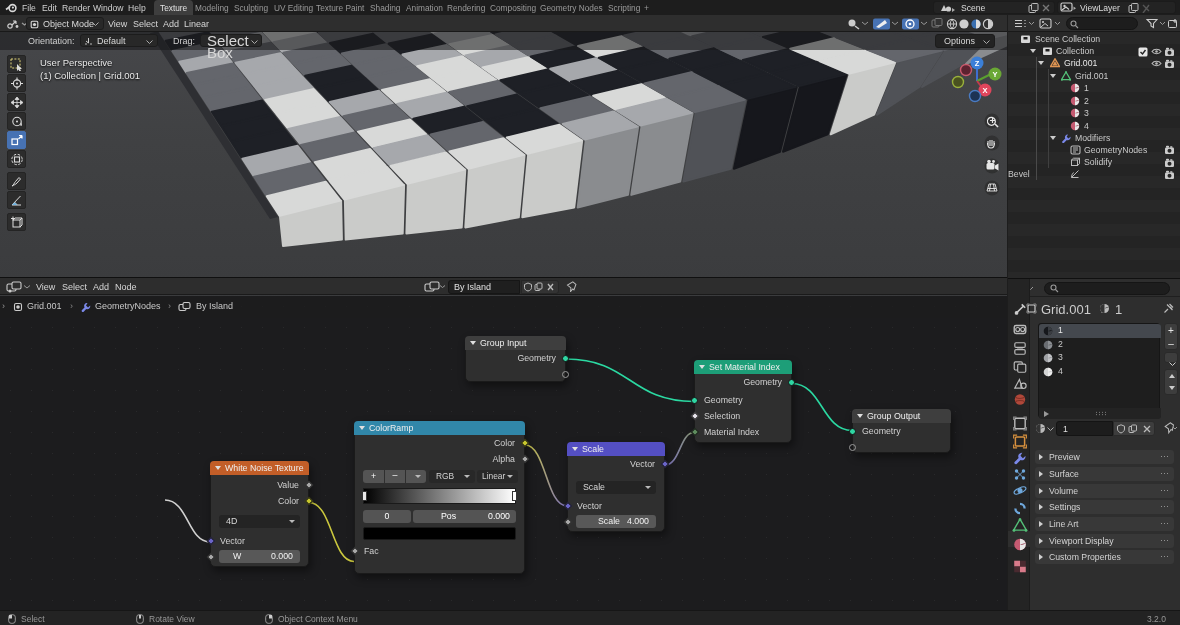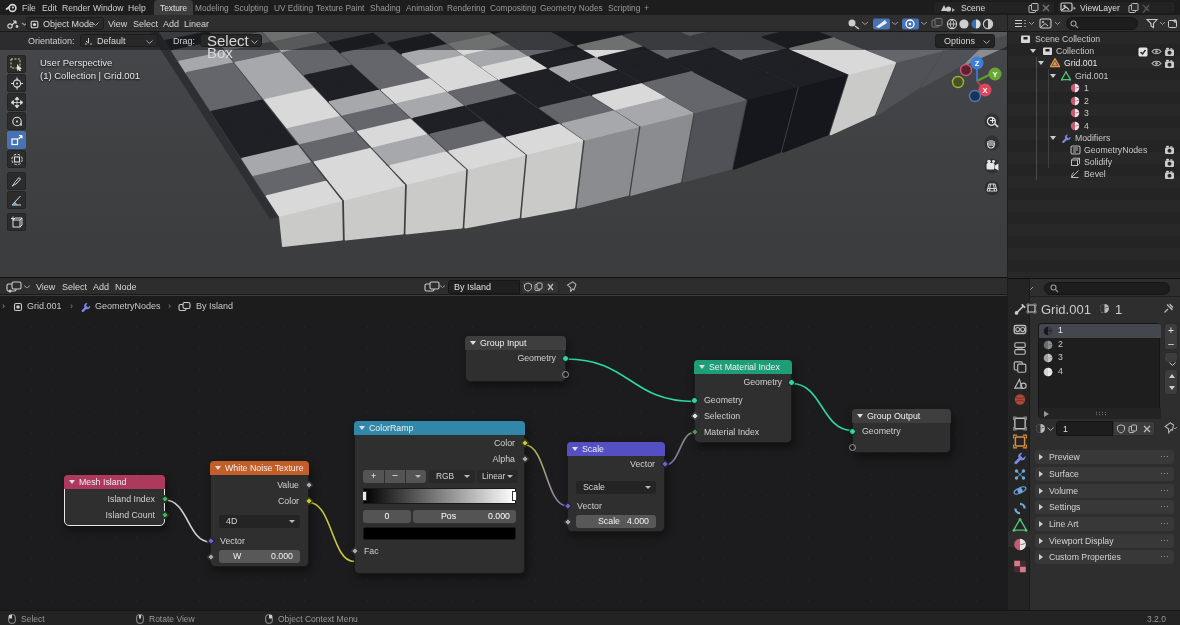--- a/index.html
+++ b/index.html
@@ -482,25 +482,20 @@
 </div>
 
 <div class="node" style="left:567px;top:146px;width:98px;height:90px">
  <div class="nh" style="background:#544fc3">Scale</div>
  <div class="nrow rt">Vector<span class="dia" style="background:#6b65c9;right:-3.5px;top:5px"></span></div>
  <div class="ndd" style="margin-top:9px">Scale</div>
  <div class="nrow lt" style="margin-top:4px">Vector<span class="dia" style="background:#6b65c9;left:-3.5px;top:5px"></span></div>
  <div class="nsl"><span style="margin-left:22px">Scale</span><span style="float:right;margin-right:7px">4.000</span><span class="dia" style="background:#a8a8a8;left:-11.5px;top:3.5px"></span></div>
 </div>
 
-<div class="node sel" style="left:64px;top:179px;width:101px;height:51px">
- <div class="nh" style="background:#ad3a5c">Mesh Island</div>
- <div class="nrow rt" style="margin-top:2px">Island Index<span class="dia" style="background:#4fae63;right:-3.5px;top:5px"></span></div>
- <div class="nrow rt">Island Count<span class="dia" style="background:#4fae63;right:-3.5px;top:5px"></span></div>
-</div>
 
 <div class="node" style="left:210px;top:165px;width:99px;height:106px">
  <div class="nh" style="background:#c25e28">White Noise Texture</div>
  <div class="nrow rt" style="margin-top:2px">Value<span class="dia" style="background:#a8a8a8;right:-3.5px;top:5px"></span></div>
  <div class="nrow rt">Color<span class="dia" style="background:#c7c72e;right:-3.5px;top:5px"></span></div>
  <div class="ndd" style="margin-top:6px">4D</div>
  <div class="nrow lt" style="margin-top:5px">Vector<span class="dia" style="background:#6b65c9;left:-3.5px;top:5px"></span></div>
  <div class="nsl"><span style="margin-left:14px">W</span><span style="float:right;margin-right:7px">0.000</span><span class="dia" style="background:#a8a8a8;left:-11.5px;top:3.5px"></span></div>
 </div>
 
@@ -673,21 +668,21 @@
         <rect x="1" y="2.5" width="9" height="6.5" rx="1.2" fill="#ccc"></rect>
         <circle cx="5.5" cy="5.8" r="2" fill="#282828"></circle>
         <rect x="2" y="0.8" width="3" height="2" rx="0.8" fill="#ccc"></rect>
         <rect x="6" y="1.2" width="2.5" height="1.6" rx="0.8" fill="#ccc"></rect>
       </svg>
 </div>
 <div class="olrow" style="top:153px">
  <svg class="ic" style="left:62px;top:1px" width="11" height="10" viewBox="0 0 11 10">
         <path d="M1.5 8.5 L8.5 1.5 M1.5 8.5 h7 M1.5 8.5 a7 7 0 0 1 2 -5" fill="none" stroke="#bbb"></path>
       </svg>
- <span style="margin-left:76px">Bevel</span>
+ <span style="">Bevel</span>
  <svg class="ic" style="left:156px;top:1.5px" width="11" height="10" viewBox="0 0 11 10">
         <rect x="1" y="2.5" width="9" height="6.5" rx="1.2" fill="#ccc"></rect>
         <circle cx="5.5" cy="5.8" r="2" fill="#282828"></circle>
         <rect x="2" y="0.8" width="3" height="2" rx="0.8" fill="#ccc"></rect>
         <rect x="6" y="1.2" width="2.5" height="1.6" rx="0.8" fill="#ccc"></rect>
       </svg>
 </div>
 
 </div>
 <div id="props">

